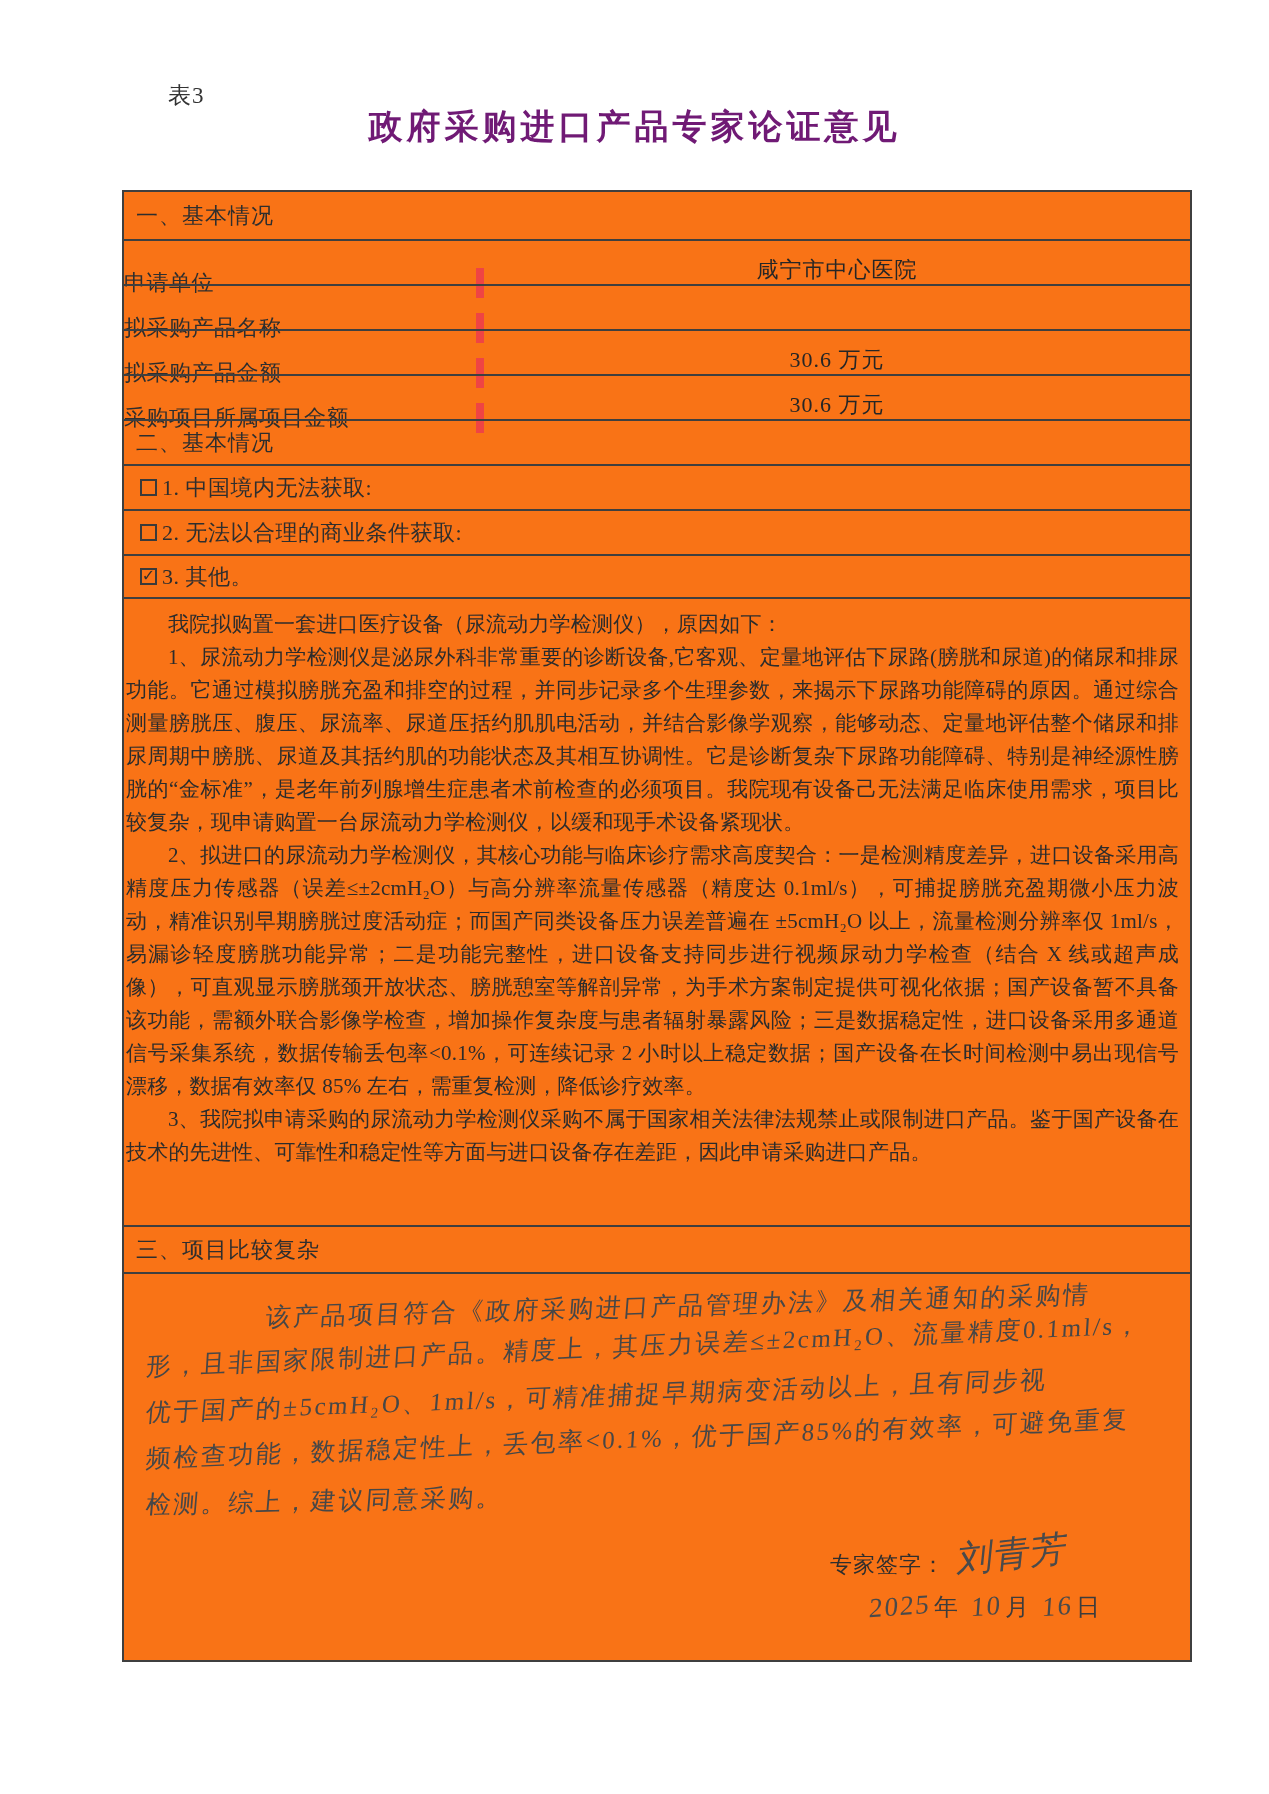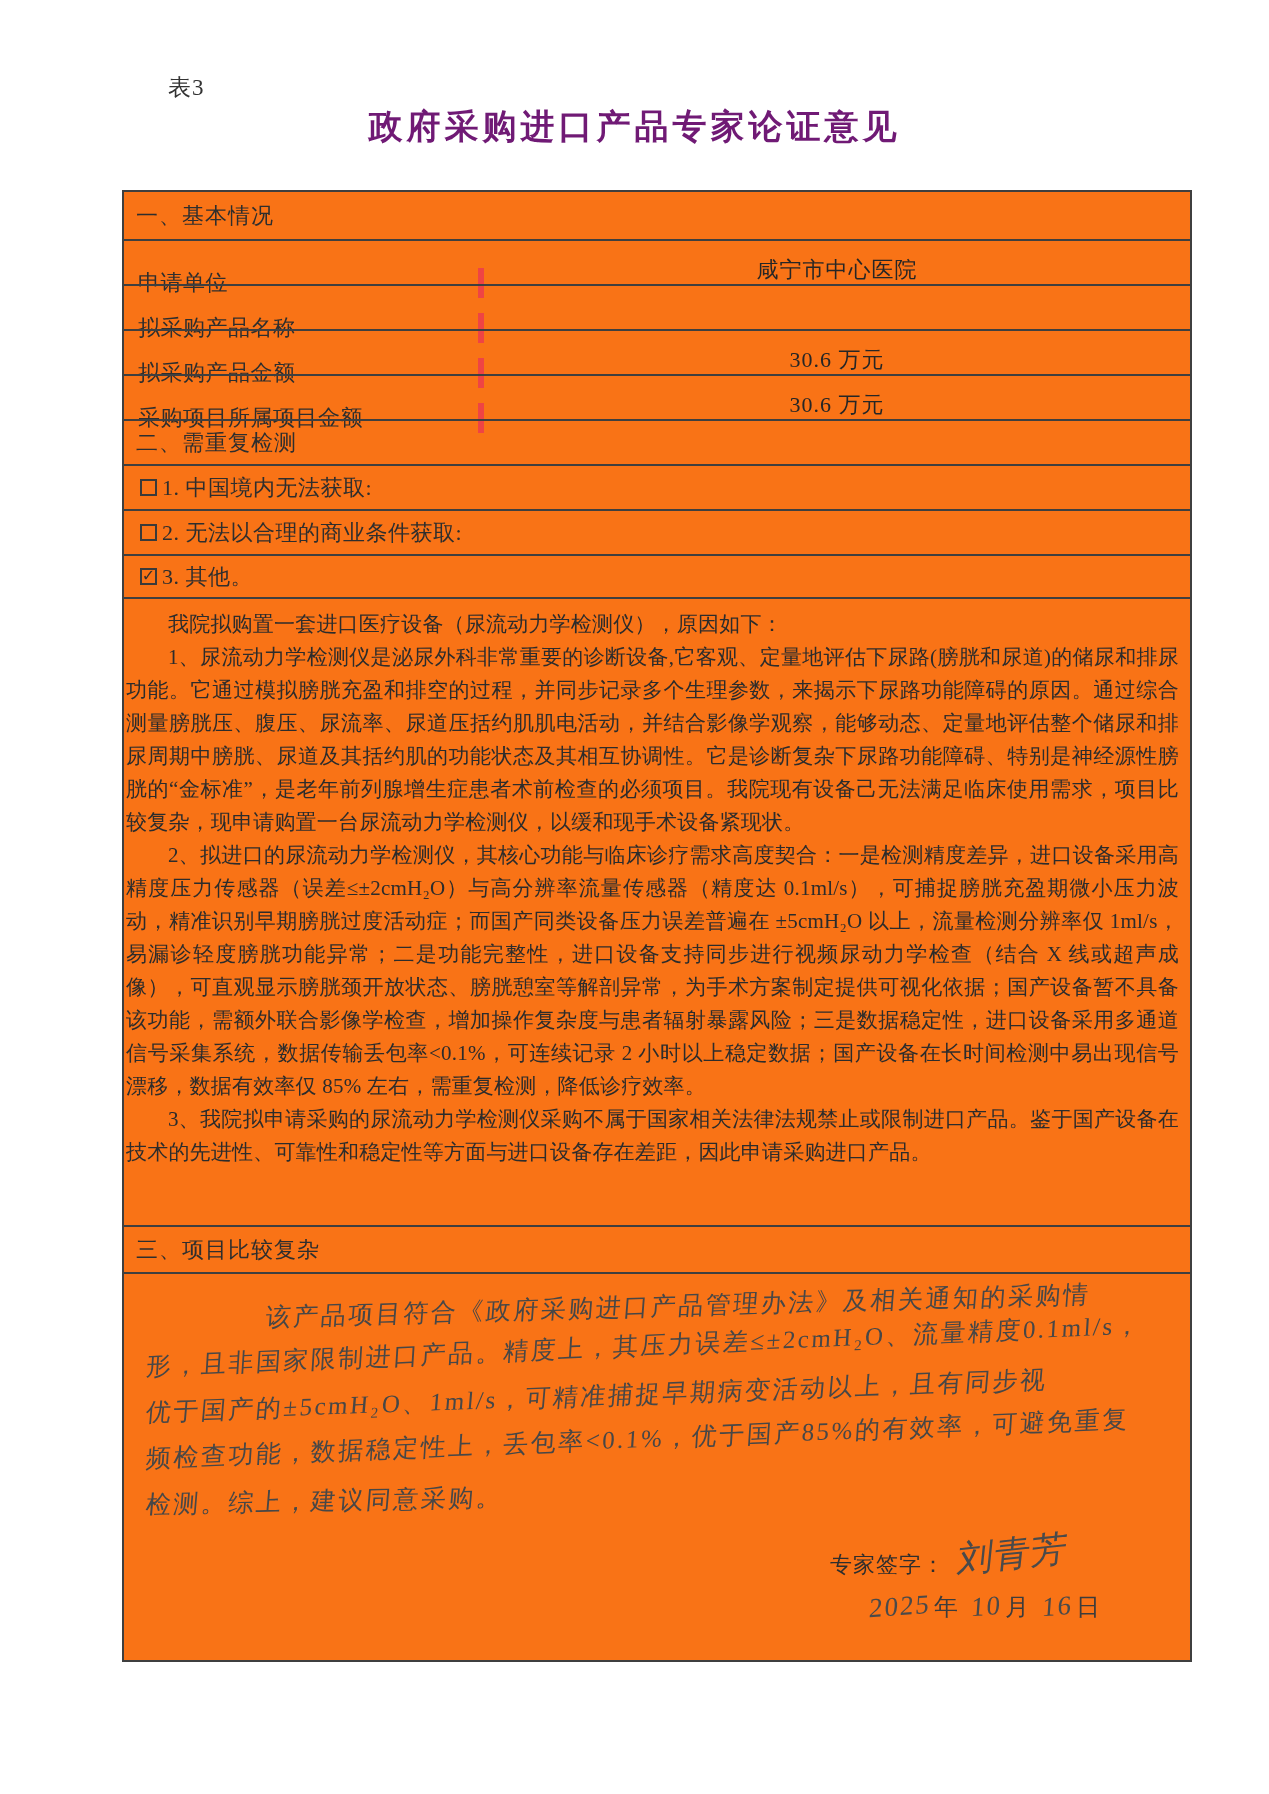--- a/index.html
+++ b/index.html
@@ -6,21 +6,21 @@
   body{
     width:1269px;height:1794px;
     background:#ffffff;
     font-family:"Liberation Serif","DejaVu Serif",serif;
     color:#2b2b2b;
     position:relative;
     overflow:hidden;
   }
   .sheet{position:absolute;inset:0;}
   .form-label{
-    position:absolute;left:168px;top:72px;
+    position:absolute;left:168px;top:80px;
     font-size:23px;letter-spacing:1px;color:#333;
   }
   .doc-title{
     position:absolute;left:0;top:104px;width:100%;
     margin:0;text-align:center;
     font-family:"Liberation Sans","DejaVu Sans",sans-serif;
     font-weight:700;font-size:34px;letter-spacing:4px;color:#701a75;
   }
   .main-table{
     position:absolute;left:122px;top:190px;width:1070px;
@@ -32,21 +32,21 @@
   .row:first-child{border-top:none;}
   .sec-header{
     height:47px;display:flex;align-items:center;
     padding-left:12px;font-size:22px;letter-spacing:1px;color:#2e2e2e;
   }
   .sec-header.h2{height:45px;}
   .info-row{
     height:45px;display:grid;grid-template-columns:360px 1fr;
   }
   .cell{display:flex;align-items:center;font-size:22px;box-sizing:border-box;}
-  .cell.label{padding-left:14px;border-right:6px solid #ef4444;letter-spacing:0.5px;color:#2e2e2e;margin-top:27px;}
+  .cell.label{border-right:8px solid #ef4444;letter-spacing:0.5px;color:#2e2e2e;margin-top:27px;}
   .cell.value{justify-content:center;text-align:center;color:#262626;letter-spacing:1px;}
   .opt-row{
     height:45px;display:flex;align-items:center;
     padding-left:16px;font-size:22px;color:#2e2e2e;
   }
   .opt-row.last{height:43px;}
   .checkbox{
     display:inline-flex;align-items:center;justify-content:center;
     width:17px;height:17px;border:2px solid #3a3a3a;
     margin-right:5px;flex:0 0 auto;box-sizing:border-box;
@@ -125,21 +125,21 @@
     </div>
     <div class="row info-row">
       <div class="cell label">拟采购产品金额</div>
       <div class="cell value">30.6 万元</div>
     </div>
     <div class="row info-row">
       <div class="cell label">采购项目所属项目金额</div>
       <div class="cell value">30.6 万元</div>
     </div>
 
-    <div class="row sec-header h2">二、需重复检测</div>
+    <div class="row sec-header h2">二、基本情况</div>
 
     <div class="row opt-row">
       <span class="checkbox"></span>
       <span class="opt-label">1. 中国境内无法获取:</span>
     </div>
     <div class="row opt-row">
       <span class="checkbox"></span>
       <span class="opt-label">2. 无法以合理的商业条件获取:</span>
     </div>
     <div class="row opt-row last">

